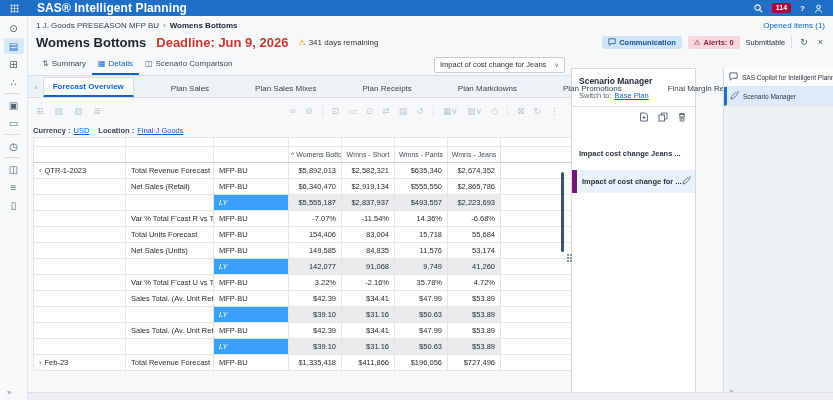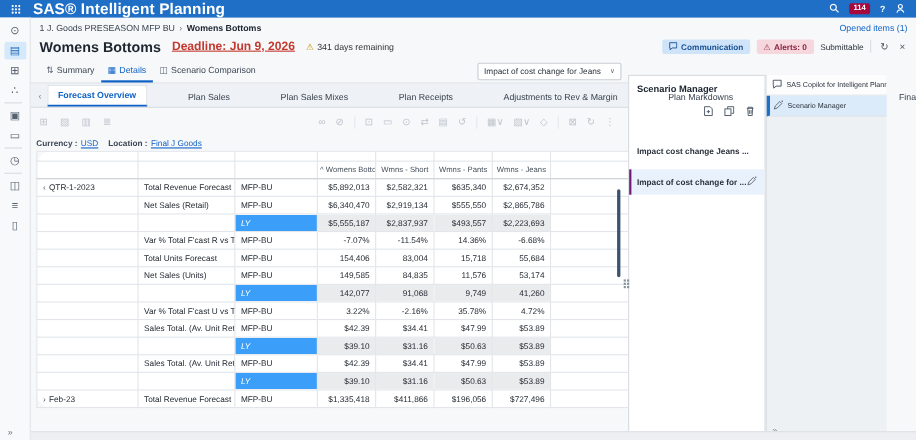--- a/index.html
+++ b/index.html
@@ -1,21 +1,21 @@
 <!DOCTYPE html>
 <html><head>
 <meta charset="utf-8">
 <style>
   *{margin:0;padding:0;box-sizing:border-box;font-family:"Liberation Sans","DejaVu Sans",sans-serif;}
   html,body{width:833px;height:400px;overflow:hidden;background:#f7f8fa;cursor:default;}
 
   
   .app-bar{height:16px;background:#1f6fc6;display:flex;align-items:center;color:#fff;}
   .apps-btn{width:28px;height:16px;display:flex;align-items:center;justify-content:center;}
-  .app-title{font-size:14px;font-weight:bold;margin-left:2px;letter-spacing:.1px;}
+  .app-title{font-size:12px;font-weight:bold;margin-left:9px;letter-spacing:.1px;}
   .app-bar-right{margin-left:auto;display:flex;align-items:center;gap:9px;padding-right:10px;}
   .notif-badge{background:#a6093d;color:#fff;font-size:7px;font-weight:bold;padding:1px 4px;border-radius:2px;line-height:8px;}
   .help-txt{font-size:8px;font-weight:bold;}
 
   
   .frame{display:flex;height:384px;}
   .sidebar{width:28px;background:#f7f9fb;border-right:1px solid #e2e5e9;display:flex;flex-direction:column;align-items:center;padding-top:4px;position:relative;flex-shrink:0;}
   .side-ic{width:20px;height:16px;display:flex;align-items:center;justify-content:center;font-size:10px;color:#55616e;margin-bottom:2px;border-radius:2px;}
   .side-ic.sel{background:#d6e9fb;color:#1b66b5;}
   .side-div{width:16px;border-top:1px solid #d8dce0;margin:3px 0;}
@@ -25,21 +25,21 @@
 
   
   .crumb-row{height:14px;display:flex;align-items:flex-end;padding:0 8px;font-size:8px;color:#3a4550;}
   .crumb-sep{margin:0 4px;color:#6b7682;}
   .crumb-cur{font-weight:bold;color:#1d2530;}
   .opened-link{margin-left:auto;color:#0f62c5;font-size:8px;}
 
   
   .title-row{height:24px;display:flex;align-items:center;padding:0 8px;}
   .pg-title{font-size:13px;font-weight:bold;color:#1d2530;}
-  .deadline{font-size:11px;font-weight:bold;color:#c3392f;margin-left:10px;text-decoration:underline;}
+  .deadline{font-size:13px;font-weight:bold;color:#c3392f;margin-left:10px;}
   .warn-ic{font-size:8px;color:#c79500;margin-left:10px;}
   .remaining{font-size:8px;color:#333;margin-left:3px;}
   .title-actions{margin-left:auto;display:flex;align-items:center;gap:6px;}
   .pill{display:flex;align-items:center;gap:3px;font-size:7.5px;font-weight:bold;border-radius:2px;padding:2px 6px;line-height:9px;}
   .pill.comm{background:#cfe4f8;color:#174f94;}
   .pill.alerts{background:#f6d7de;color:#8c2240;}
   .submittable{font-size:7.5px;color:#2a323c;}
   .ta-div{width:1px;height:12px;background:#d9dde2;}
   .ta-ic{font-size:9px;color:#4a5560;padding:0 2px;}
 
@@ -86,30 +86,30 @@
   td.c-val{text-align:right;}
   tr.ly-row td.c-val{background:#e9ebed;}
   td.c-version.ly{background:#3b9ef8;color:#fff;font-style:italic;}
   tr.group-start td{border-top:1px solid #99a1aa;}
   .p-chev{color:#5a646f;margin-right:3px;}
 
   .vscroll{position:absolute;right:7px;top:118px;width:3px;height:80px;background:#3a536e;border-radius:2px;z-index:6;}
   .drag-dots{position:absolute;right:2px;top:200px;width:2px;height:2px;background:#8a93a0;box-shadow:0 3px 0 #8a93a0,0 6px 0 #8a93a0,3px 0 0 #8a93a0,3px 3px 0 #8a93a0,3px 6px 0 #8a93a0;z-index:6;}
 
   
-  .right-side{width:262px;display:flex;padding-top:14px;background:#f7f8fa;flex-shrink:0;}
+  .right-side{width:262px;display:flex;padding-top:14px;background:#f7f8fa;flex-shrink:0;justify-content:space-between;}
   .scen-panel{width:125px;background:#fff;border:1px solid #d5dade;display:flex;flex-direction:column;}
   .sp-title{font-size:8.5px;font-weight:bold;color:#1d2530;padding:7px 7px 5px;}
   .sp-switch{font-size:7.5px;color:#5a646f;padding:0 7px 6px;border-bottom:1px solid #dde1e5;}
   .sp-switch a{color:#0f62c5;text-decoration:underline;margin-left:3px;}
   .sp-tools{display:flex;justify-content:flex-end;gap:9px;padding:5px 8px;}
   .sp-tools svg{display:block;}
   .sp-items{margin-top:16px;display:flex;flex-direction:column;gap:6px;}
   .sp-item{font-size:7.5px;font-weight:bold;color:#2a323c;padding:6px 7px;display:flex;align-items:center;white-space:nowrap;overflow:hidden;}
-  .sp-item.sel{background:#e8f1fc;border-left:2px solid #701a75;padding-left:5px;}
+  .sp-item.sel{background:#e8f1fc;border-left:5px solid #701a75;padding-left:5px;}
   .sp-item .edit-ic{margin-left:auto;flex-shrink:0;}
 
   .rail{width:110px;border-left:1px solid #d8dce0;background:#eef1f4;display:flex;flex-direction:column;position:relative;}
   .rail-item{height:19px;display:flex;align-items:center;gap:4px;padding:0 5px;font-size:6.5px;color:#2a323c;background:#fdfdfe;border-bottom:1px solid #e2e5e9;white-space:nowrap;overflow:hidden;}
   .rail-item.sel{background:#dcebfa;border-left:3px solid #1f6fc6;padding-left:3px;}
   .rail-item svg{flex-shrink:0;}
   .rail-expand{position:absolute;bottom:4px;left:5px;font-size:8px;color:#7a838d;}
 
   .footer-strip{position:absolute;left:0;right:0;bottom:0;height:8px;background:#edeff2;border-top:1px solid #dcdfe4;z-index:5;}
 </style>
@@ -227,21 +227,20 @@
           </span>
         </div>
 
         <div class="tabs2">
           <span class="pager">‹</span>
           <span id="sheet-tabs" style="display:flex;align-items:flex-end;gap:28px;">
               <span class="stab sel">Forecast Overview</span>
               <span class="stab">Plan Sales</span>
               <span class="stab">Plan Sales Mixes</span>
               <span class="stab">Plan Receipts</span>
-              <span class="stab">Adjustments to Rev &amp; Margin</span>
               <span class="stab">Plan Markdowns</span>
               <span class="stab">Plan Promotions</span>
               <span class="stab">Final Margin Review</span>
             </span>
           <span class="pager">›</span>
         </div>
 
         <div class="toolbar">
           <span id="tb-left" style="display:flex;gap:11px;">
               <span class="tb-ic">⊞</span>
@@ -447,20 +446,23 @@
             </table>
         </div>
 
         <div class="vscroll"></div>
         <div class="drag-dots"></div>
       </div>
 
       <div class="right-side">
         <div class="scen-panel">
           <div class="sp-title">Scenario Manager</div>
+          <div class="sp-switch">
+            <span>Switch to:</span><a>Base Plan</a>
+          </div>
           <div class="sp-tools">
             <span>
               <svg width="10" height="10" viewBox="0 0 10 10">
                   <path d="M1.5 1h5l2 2v6h-7z" fill="none" stroke="#55616e" stroke-width="0.9"></path>
                   <line x1="5" y1="4" x2="5" y2="7" stroke="#55616e" stroke-width="0.9"></line>
                   <line x1="3.5" y1="5.5" x2="6.5" y2="5.5" stroke="#55616e" stroke-width="0.9"></line>
                 </svg>
             </span>
             <span>
               <svg width="10" height="10" viewBox="0 0 10 10">

